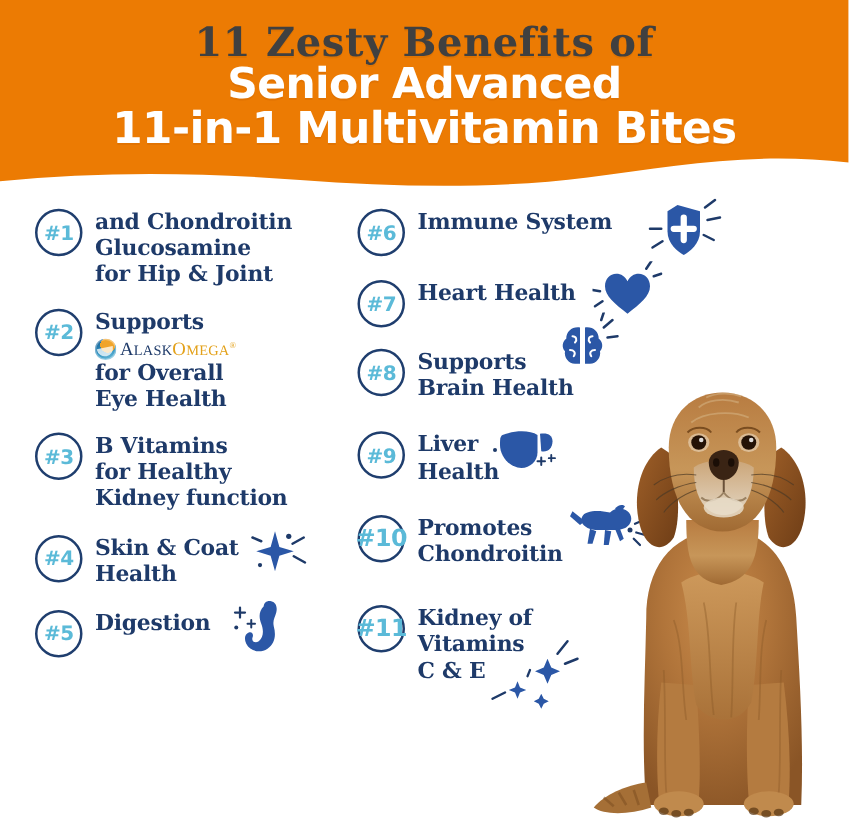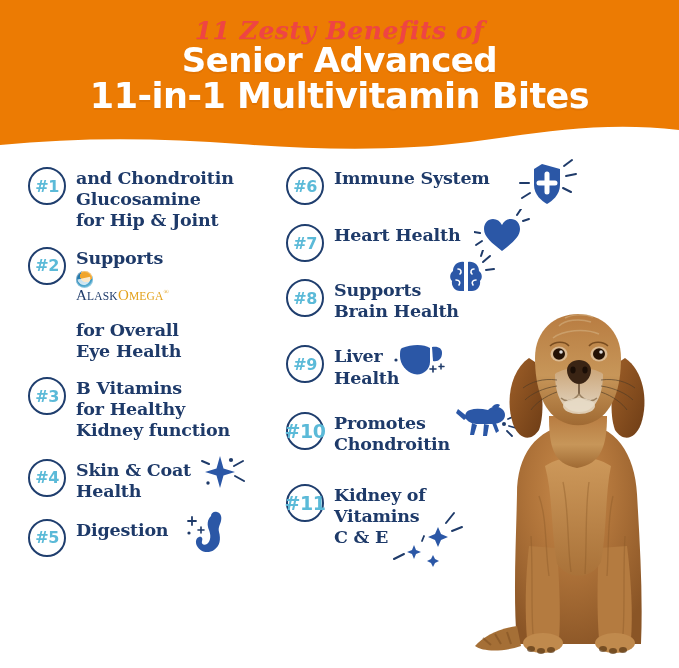--- a/index.html
+++ b/index.html
@@ -14,24 +14,23 @@
   .header{
     position:absolute;left:0;top:0;width:679px;height:166px;overflow:hidden;
   }
   .header-bg{position:absolute;left:0;top:0;width:679px;height:166px;}
   .header-inner{
     position:absolute;left:0;top:0;width:679px;height:150px;
     display:flex;flex-direction:column;align-items:center;justify-content:flex-start;
     padding-top:18px;box-sizing:border-box;
   }
   .kicker{
-    color:#ef4444;font-family:"DejaVu Serif", serif;font-weight:700;
-    font-size:25px;letter-spacing:0.5px;line-height:1;
+    color:#404040;font-family:"DejaVu Serif", serif;font-weight:700;
+    font-size:32px;letter-spacing:0.5px;line-height:1;
     text-shadow:0 1px 0 rgba(0,0,0,.05);
-    font-style:italic;
   }
   .title-line{
     color:#fff;font-family:"DejaVu Sans", sans-serif;font-weight:700;
     line-height:1.02;letter-spacing:-0.5px;
     text-shadow:0 2px 0 rgba(180,85,0,.18);
   }
   .title-1{font-size:34px;margin-top:0;}
   .title-2{font-size:35px;margin-top:1px;}
 
   
@@ -52,21 +51,21 @@
   .badge.wide{font-size:19px;}
   .btext{
     margin-left:10px;color:#1E3A69;
     font-family:"DejaVu Serif", serif;font-weight:700;
     font-size:17.5px;line-height:1.21;letter-spacing:-0.2px;
     padding-top:2px;
   }
   .btext .ln{display:block;white-space:nowrap;}
 
   
-  .logo-row{display:flex;align-items:flex-start;margin:2px 0 17px 0;flex-direction:column;}
+  .logo-row{display:flex;align-items:flex-end;margin:2px 0 1px 0;}
   .logo-mark{
     width:17px;height:17px;border-radius:50%;flex:0 0 auto;margin-right:3px;
     background:
       radial-gradient(circle at 60% 30%, #F0A42A 0%, #F0A42A 38%, rgba(0,0,0,0) 39%),
       linear-gradient(160deg,#1C5E92 0%, #2C8FBF 55%, #7CC6DE 100%);
     box-shadow:inset 0 0 0 1px rgba(255,255,255,.35);
     position:relative;overflow:hidden;
   }
   .logo-mark::after{
     content:"";position:absolute;left:2px;top:7px;width:13px;height:7px;

